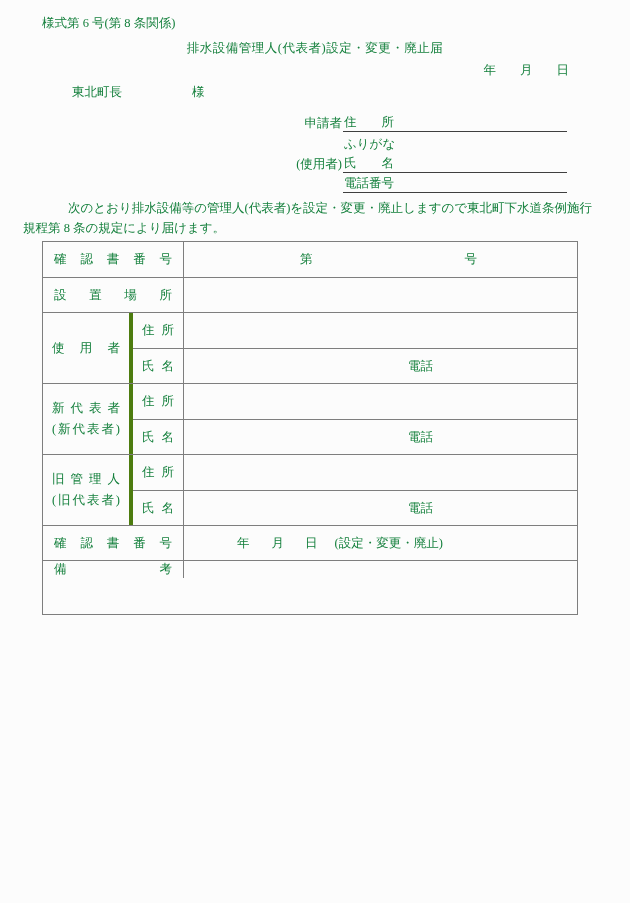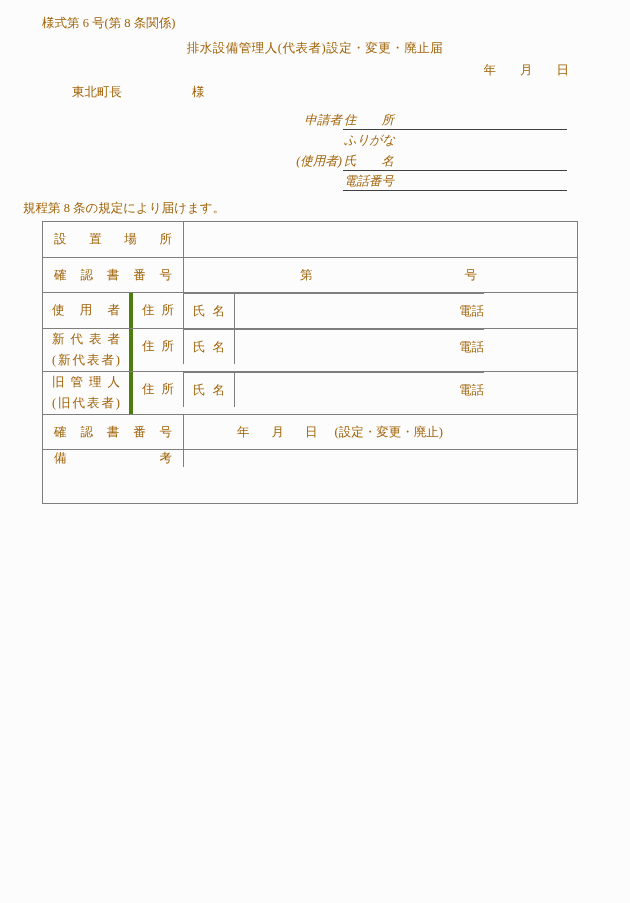--- a/index.html
+++ b/index.html
@@ -1,40 +1,40 @@
 <!DOCTYPE html>
 <html><head>
 <meta charset="utf-8">
 <style>
   * { margin:0; padding:0; box-sizing:border-box; }
   html,body { background:#e8e8e8; }
   .page {
     position:relative;
     width:630px; height:903px;
     background:#fcfcfc;
-    color:#a16207;
+    color:#15803d;
     font-family:"Liberation Serif","DejaVu Serif",serif;
     font-size:12.5px;
     overflow:hidden;
   }
   
   .form-no { margin:15px 0 0 42px; line-height:16px; }
   .title   { margin-top:9px; text-align:center; line-height:16px; letter-spacing:0.5px; }
   .date-line {
     margin-top:6px; line-height:16px;
     display:flex; justify-content:flex-end; column-gap:24px;
     padding-right:61px;
   }
   .addressee {
     margin:6px 0 12px 72px; line-height:16px;
     display:flex; column-gap:70px;
   }
   
   .applicant { margin:3px 0 0 283px; width:284px; }
-  .app-row { display:flex; height:20.3px; align-items:flex-start;font-style:italic; }
+  .app-row { display:flex; height:20.3px; align-items:flex-end; }
   .app-label { width:60px; text-align:right; line-height:17px; padding-right:1px; }
   .app-field { width:224px; line-height:17px; padding-left:1px; }
   .u { border-bottom:1px solid #3f3f3f; }
   
   .para { margin:5px 22px 0 23px; line-height:20px; }
   .para .indent { text-indent:45px; }
   
   .tbl {
     margin:3px 0 0 42px; width:536px;
     border:1px solid #7e7e7e;
@@ -44,21 +44,21 @@
   .h35 { height:35px; }
   .h54 { height:54px;flex-direction:column; }
   .lab {
     width:141px; border-right:1px solid #7e7e7e;
     display:flex; align-items:center;
   }
   .glab {
     width:90px; border-right:4px solid #4d7c0f;
     display:flex; align-items:center;
   }
-  .gwrap { flex:1; display:flex; flex-direction:row; }
+  .gwrap { flex:1; display:flex; flex-direction:column; }
   .srow { display:flex; height:35px; }
   .srow + .srow { border-top:1px solid #7e7e7e; }
   .slab {
     width:51px; border-right:1px solid #7e7e7e;
     display:flex; align-items:center;
   }
   .val { flex:1; display:flex; align-items:center; }
   
   .jl {
     width:100%; padding:0 11px; line-height:17px;
@@ -117,40 +117,41 @@
     </div>
     <div class="app-row">
       <div class="app-label"></div>
       <div class="app-field u">
         <span>電話番号</span>
       </div>
     </div>
   </div>
 
   <div class="para">
+    <div class="indent">次のとおり排水設備等の管理人(代表者)を設定・変更・廃止しますので東北町下水道条例施行</div>
     <div>規程第 8 条の規定により届けます。</div>
   </div>
 
   <div class="tbl">
-
-    <div class="trow h35">
-      <div class="lab">
-        <div class="jl">設置場所</div>
-      </div>
-      <div class="val"></div>
-    </div>
 
     <div class="trow h35">
       <div class="lab">
         <div class="jl">確認書番号</div>
       </div>
       <div class="val">
         <span class="v-dai">第</span>
         <span class="v-go">号</span>
       </div>
+    </div>
+
+    <div class="trow h35">
+      <div class="lab">
+        <div class="jl">設置場所</div>
+      </div>
+      <div class="val"></div>
     </div>
 
     <div class="trow">
       <div class="glab">
         <div class="jl">使用者</div>
       </div>
       <div class="gwrap">
         <div class="srow">
           <div class="slab">
             <div class="jl">住所</div>

